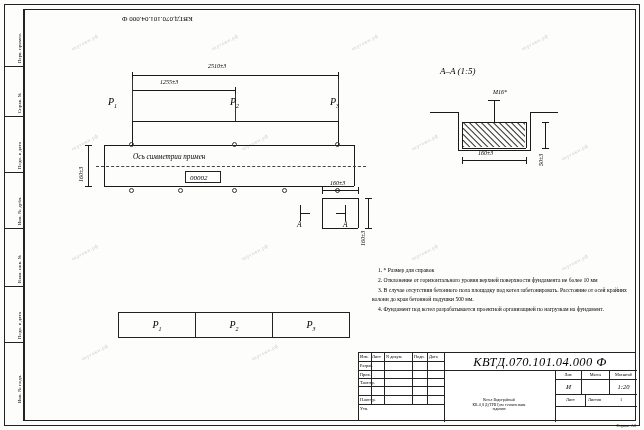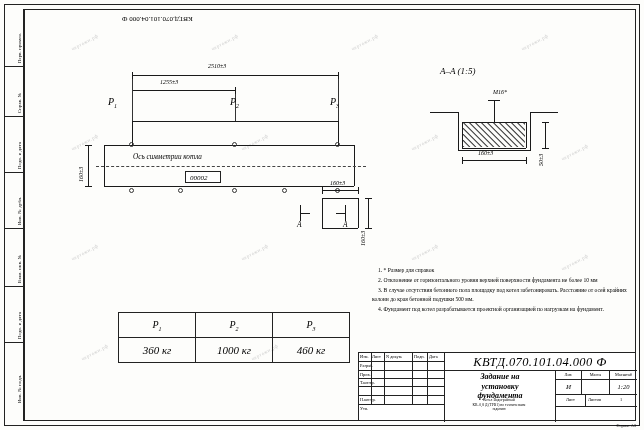--- a/index.html
+++ b/index.html
@@ -132,21 +132,21 @@
     <div class="ln hl" style="left:132px;top:121px;width:206px;height:1px;"></div>
     <div class="ln vl" style="left:132px;top:121px;height:24px;"></div>
     <div class="ln vl" style="left:338px;top:121px;height:24px;"></div>
 
     <div class="ln hl" style="left:104px;top:145px;width:250px;"></div>
     <div class="ln hl" style="left:104px;top:186px;width:250px;"></div>
     <div class="ln vl" style="left:104px;top:145px;height:41px;"></div>
     <div class="ln vl" style="left:354px;top:145px;height:41px;"></div>
 
     <div class="dash-h" style="left:96px;top:166px;width:270px;border-top:1px dashed #444;"></div>
-    <div class="lbl" style="left:133px;top:153px;font-size:7.2px;">Ось симметрии котла</div>
+    <div class="lbl" style="left:133px;top:153px;font-size:7.2px;">Ось симметрии примен</div>
 
     <div style="position:absolute;left:185px;top:171px;width:36px;height:12px;border:1px solid #222;box-sizing:border-box;background:#fff;">
       <div style="position:absolute;left:4px;top:2px;font-size:7px;font-style:italic;">00002</div>
     </div>
 
     <div class="ln vl" style="left:88px;top:145px;height:41px;"></div>
     <div class="ln hl" style="left:85px;top:145px;width:7px;"></div>
     <div class="ln hl" style="left:85px;top:186px;width:7px;"></div>
     <div class="dim" style="left:78px;top:182px;transform:rotate(-90deg);transform-origin:left top;">160±3</div>
 
@@ -236,25 +236,20 @@
     <div class="dim" style="left:538px;top:166px;transform:rotate(-90deg);transform-origin:left top;">50±3</div>
   </div>
 
   <table class="ptable">
     <tbody>
         <tr>
       <td class="hd"><span>P</span><sub style="font-size:6px;">1</sub></td>
       <td class="hd"><span>P</span><sub style="font-size:6px;">2</sub></td>
       <td class="hd"><span>P</span><sub style="font-size:6px;">3</sub></td>
     </tr>
-    <tr>
-      <td>360 кг</td>
-      <td>1000 кг</td>
-      <td>460 кг</td>
-    </tr>
   </tbody>
     </table>
 
   <div class="notes">
     <p>1. * Размер для справок</p>
     <p>2. Отклонение от горизонтального уровня верхней поверхности фундамента не более 10 мм</p>
     <p>3. В случае отсутствия бетонного пола площадку под котел забетонировать. Расстояние от осей крайних колонн до края бетонной подушки 500 мм.</p>
     <p>4. Фундамент под котел разрабатывается проектной организацией по нагрузкам на фундамент.</p>
   </div>
 
@@ -287,25 +282,20 @@
 
     <div class="ln vl" style="left:12px;top:0;height:52px;background:#222;"></div>
     <div class="ln vl" style="left:25px;top:0;height:52px;background:#222;"></div>
     <div class="ln vl" style="left:53px;top:0;height:52px;background:#222;"></div>
     <div class="ln vl" style="left:68px;top:0;height:52px;background:#222;"></div>
     <div class="ln vl" style="left:85px;top:0;height:69px;background:#222;"></div>
 
     <div class="code">КВТД.070.101.04.000  Ф</div>
     <div class="ln hl" style="left:86px;top:17px;width:192px;background:#222;"></div>
 
-    <div class="title-big">
-      <div>Задание на</div>
-      <div>установку</div>
-      <div>фундамента</div>
-    </div>
 
     <div class="ln vl" style="left:196px;top:17px;height:52px;background:#222;"></div>
     <div class="ln hl" style="left:196px;top:26px;width:82px;background:#222;"></div>
     <div class="ln hl" style="left:196px;top:41px;width:82px;background:#222;"></div>
     <div class="ln vl" style="left:222px;top:17px;height:24px;background:#222;"></div>
     <div class="ln vl" style="left:250px;top:17px;height:24px;background:#222;"></div>
 
     <div class="cell" style="left:197px;top:18px;width:25px;height:8px;">
       <div class="ctxt ctr" style="left:0;width:25px;">Лит.</div>
     </div>

